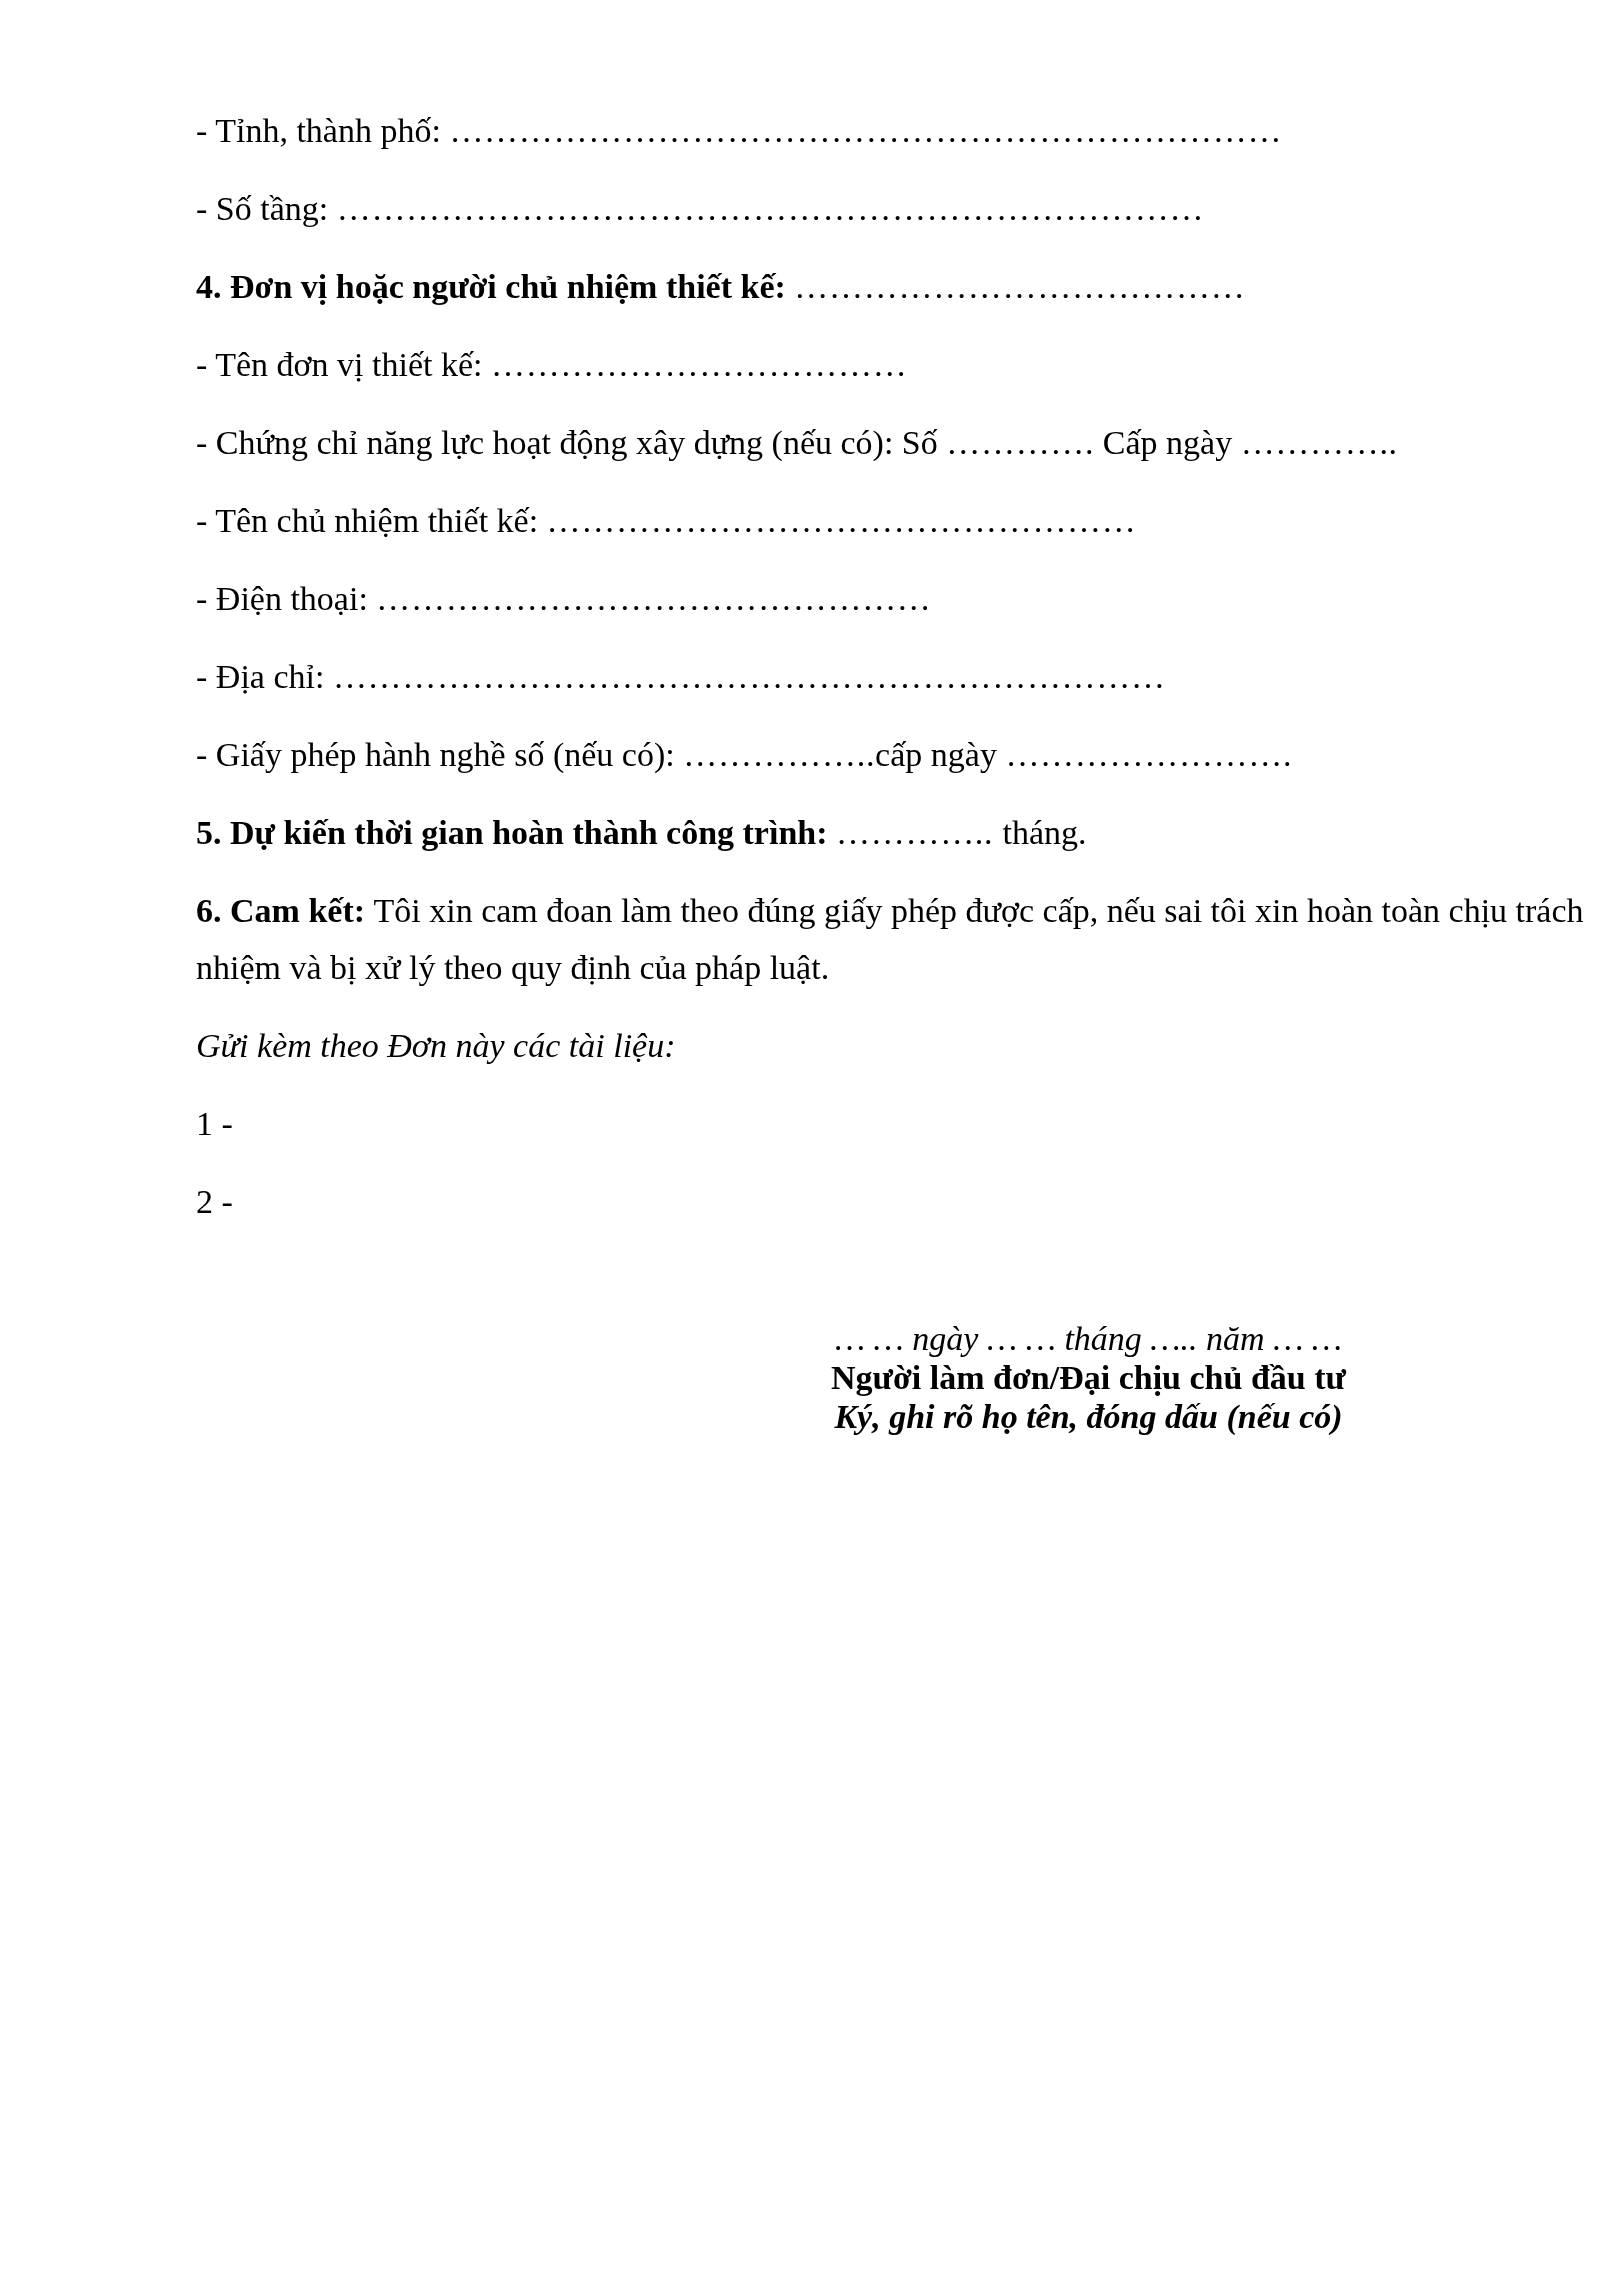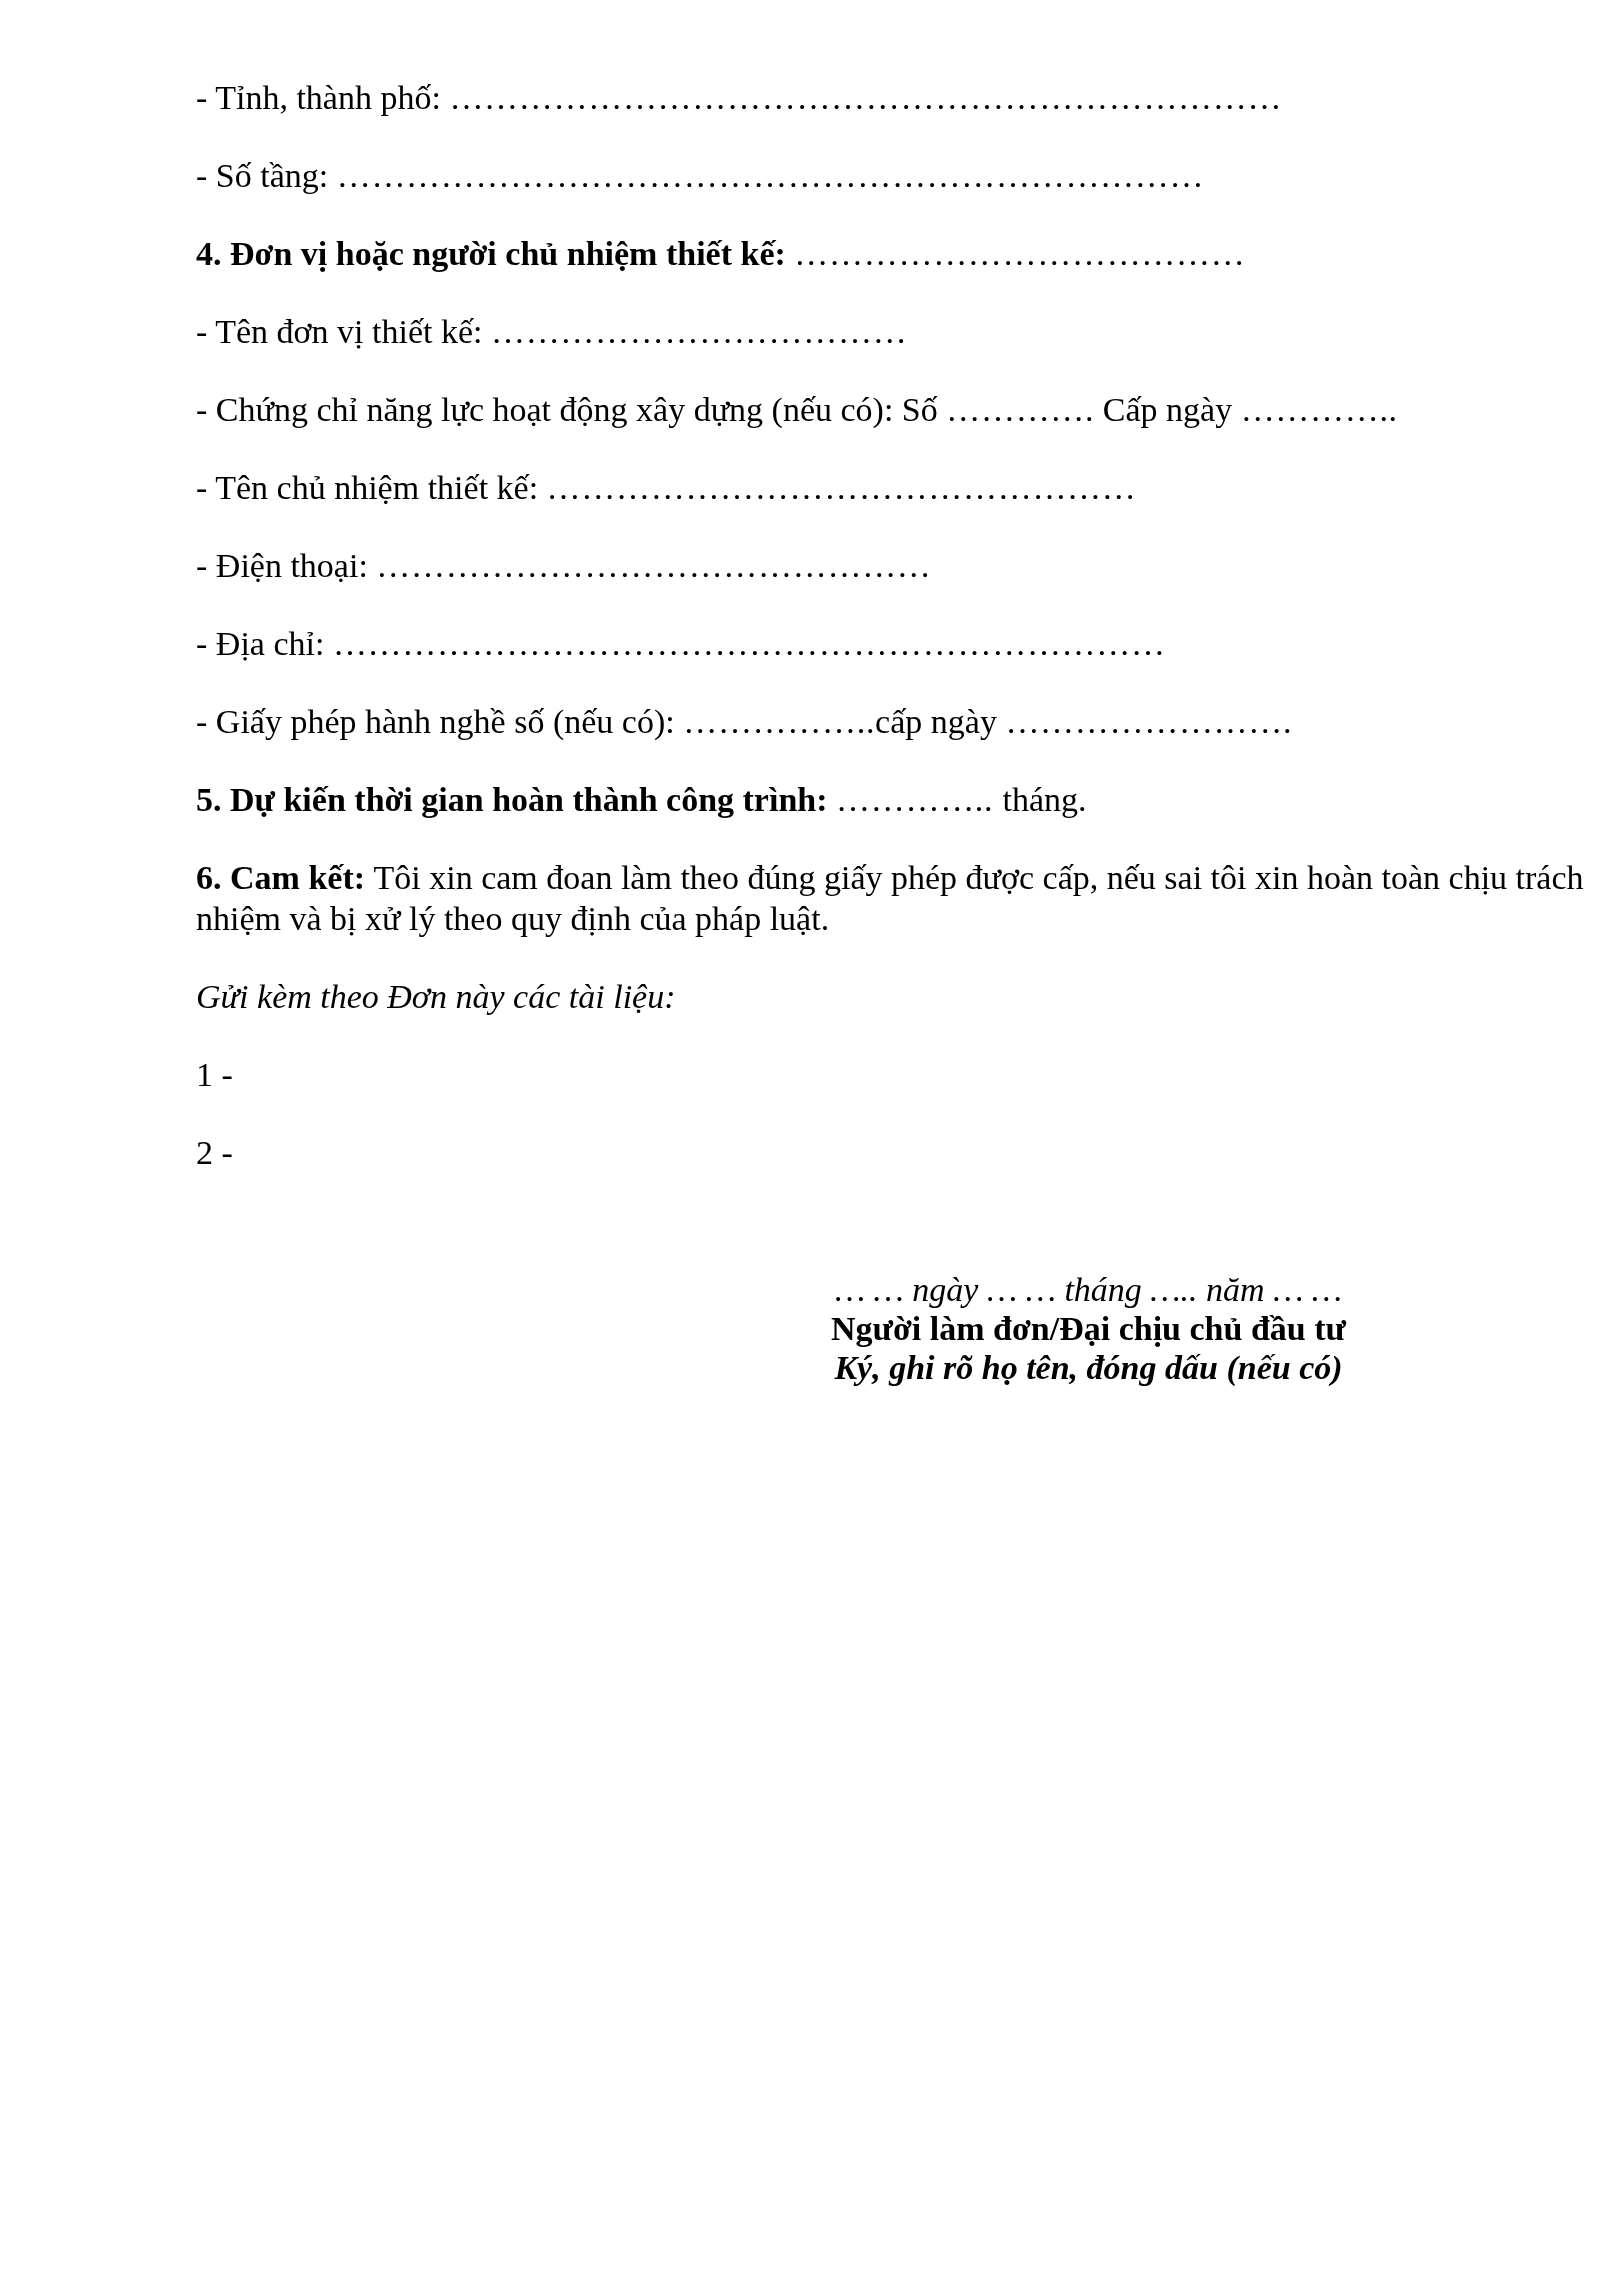--- a/index.html
+++ b/index.html
@@ -12,30 +12,30 @@
     height: 2295px;
     font-family: "Liberation Serif", "DejaVu Serif", serif;
     font-size: 34px;
     color: #000000;
     position: relative;
   }
   .page {
     box-sizing: border-box;
     width: 1512px;
     height: 2295px;
-    padding: 77px 196px 0 196px;
+    padding: 110px 196px 0 196px;
     background: #ffffff;
   }
   .line {
     line-height: 41px;
     margin: 0 0 37px 0;
     white-space: nowrap;
   }
   .line.cont {
-    margin-bottom: 0;
+    margin-bottom: 16px;
   }
   .b { font-weight: bold; }
   .i { font-style: italic; }
   .dots { letter-spacing: 0.7px; }
   .signature {
     width: 667px;
     margin-left: 559px;
     margin-top: 97px;
     text-align: center;
   }

